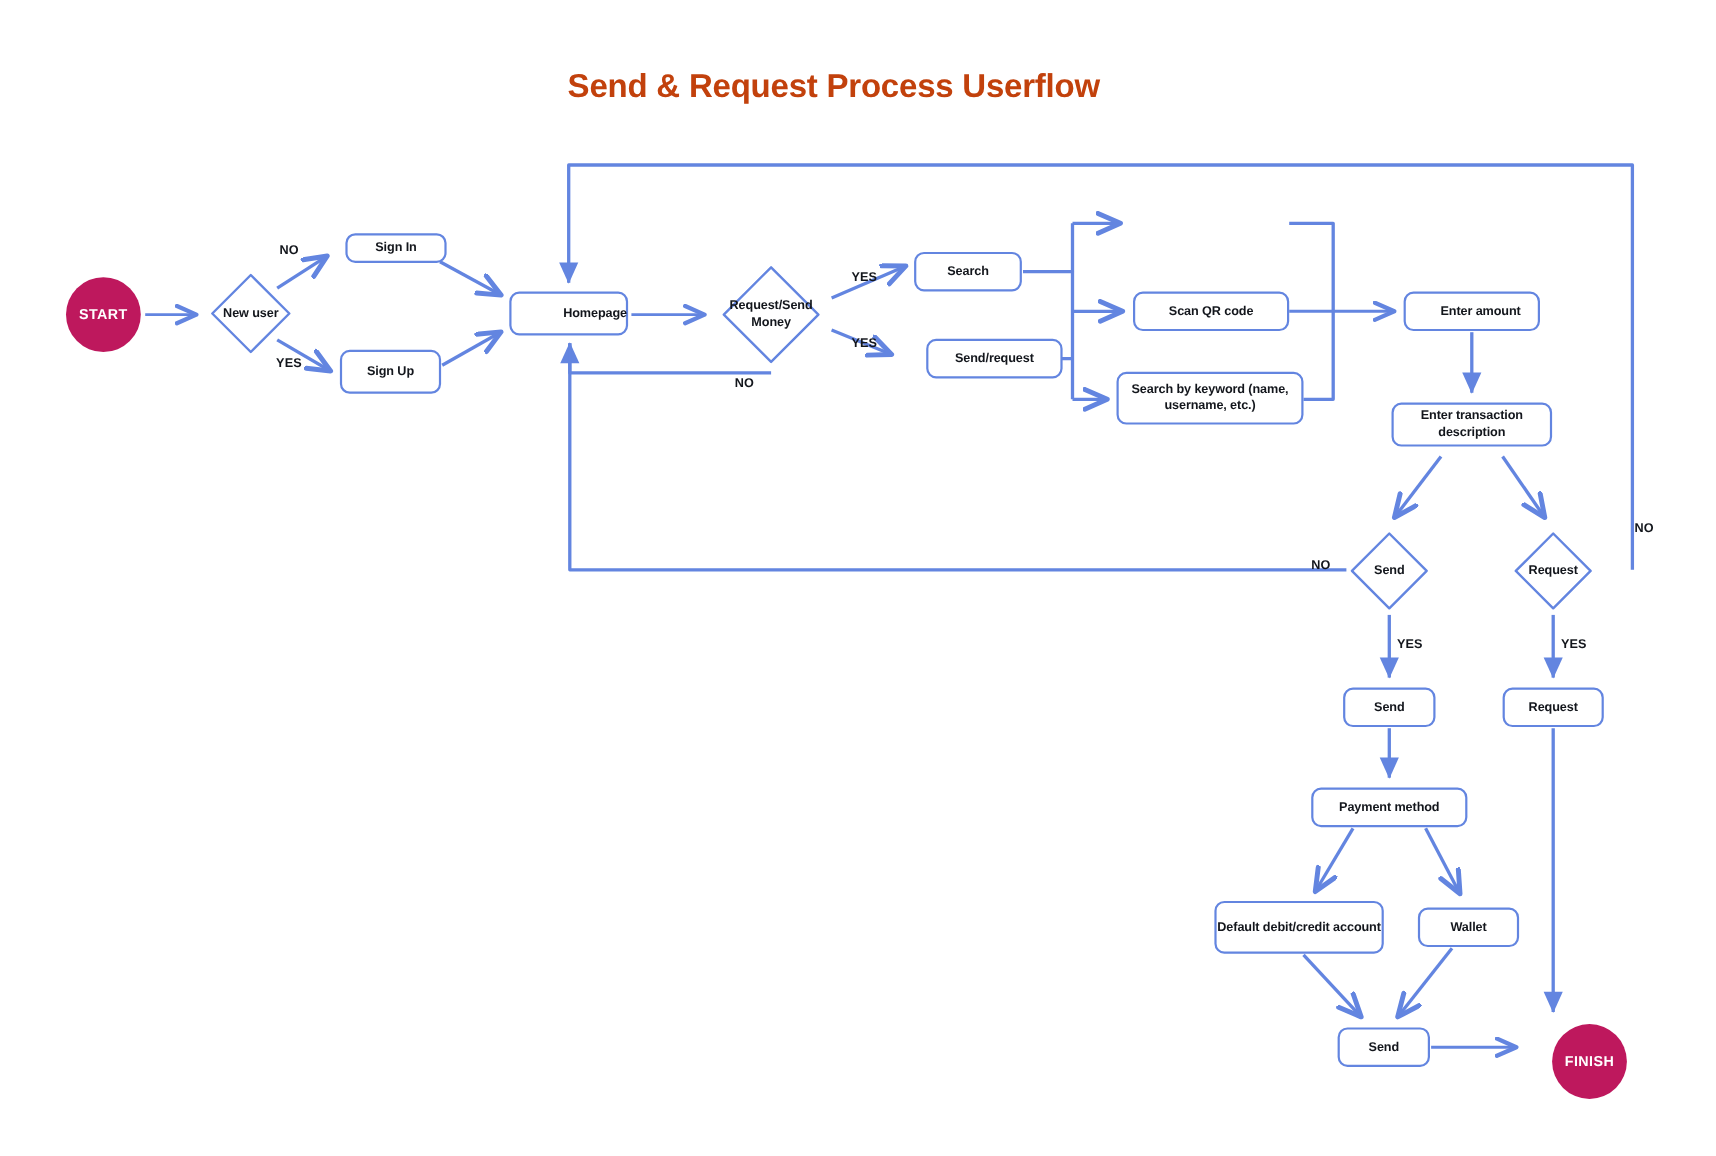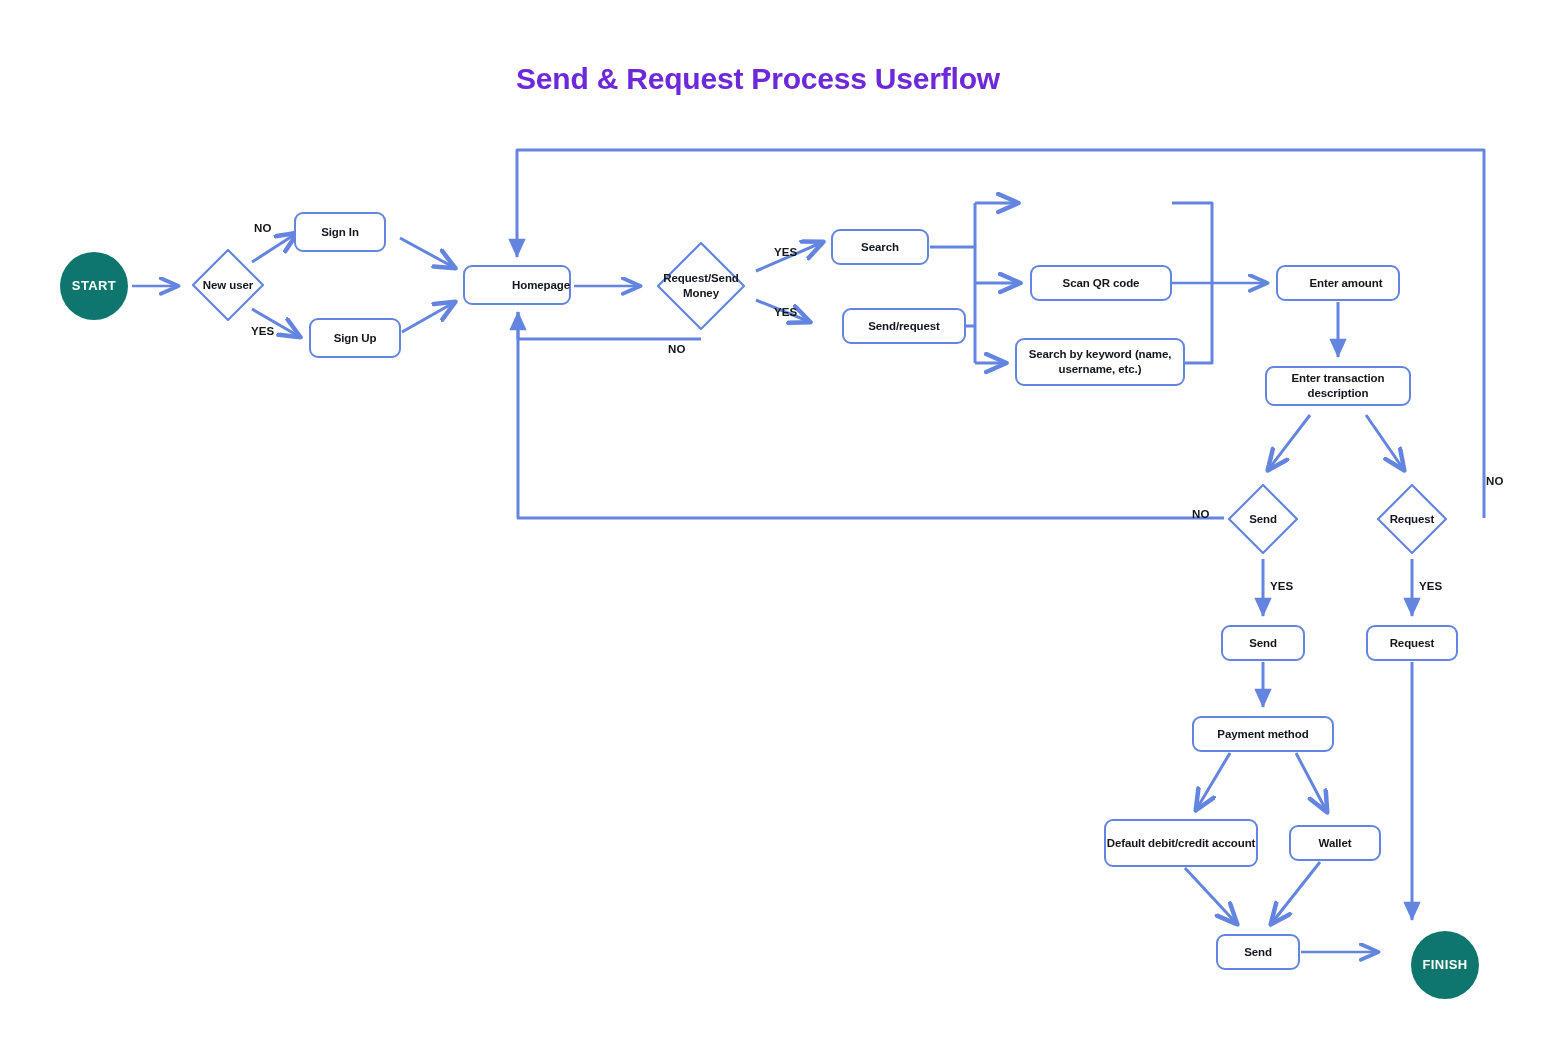--- a/index.html
+++ b/index.html
@@ -23,21 +23,21 @@
     width: 1560px;
     height: 1051px;
     pointer-events: none;
   }
   .title {
     position: absolute;
     left: 516px;
     top: 62px;
     font-size: 30px;
     font-weight: bold;
-    color: #6d28d9;
+    color: #c2410c;
     letter-spacing: -0.2px;
     white-space: nowrap;
   }
   .node {
     position: absolute;
     box-sizing: border-box;
     display: flex;
     align-items: center;
     justify-content: center;
     text-align: center;
@@ -46,21 +46,21 @@
     font-weight: bold;
     line-height: 1.3;
     letter-spacing: -0.1px;
   }
   .node.box {
     background: #ffffff;
     border: 2px solid #6385e0;
     border-radius: 9px;
   }
   .node.terminator {
-    background: #0f766e;
+    background: #be185d;
     border-radius: 50%;
     color: #ffffff;
     font-size: 13px;
     font-weight: bold;
     letter-spacing: 0.4px;
   }
   .node.decision {
     background: transparent;
     border: none;
   }
@@ -174,21 +174,21 @@
     <span>START</span>
   </div>
 
   <div class="node decision" style="left:188px;top:245px;width:80px;height:80px;">
     <svg class="dshape" viewBox="0 0 80 80">
       <path d="M40,5 L75,40 L40,75 L5,40 Z" fill="#ffffff" stroke="#6385e0" stroke-width="2.2" stroke-linejoin="round"></path>
     </svg>
     <span class="dlabel">New user</span>
   </div>
 
-  <div class="node box" style="left:294px;top:212px;width:92px;height:40px;">
+  <div class="node box" style="left:314px;top:212px;width:92px;height:27px;">
     <span>Sign In</span>
   </div>
 
   <div class="node box" style="left:309px;top:318px;width:92px;height:40px;">
     <span>Sign Up</span>
   </div>
 
   <div class="node box" style="left:463px;top:265px;width:108px;height:40px;padding-left:48px;">
     <span>Homepage</span>
   </div>

